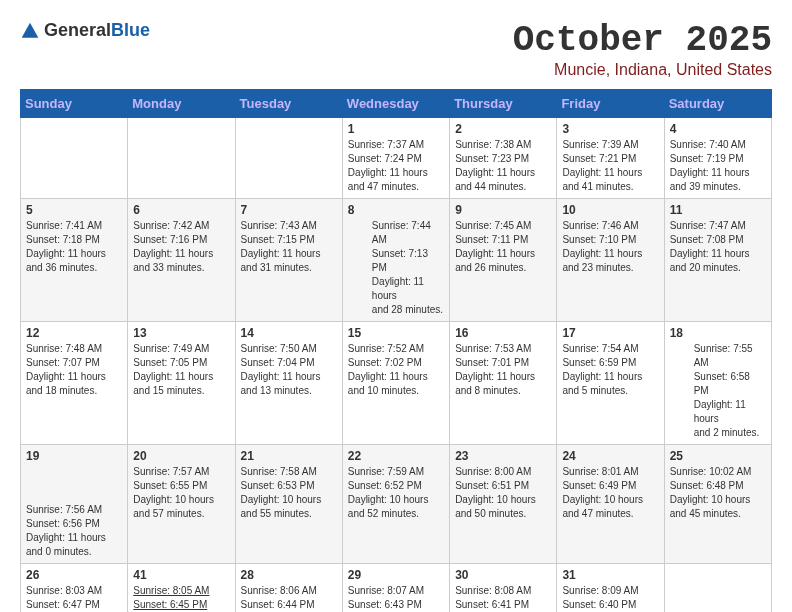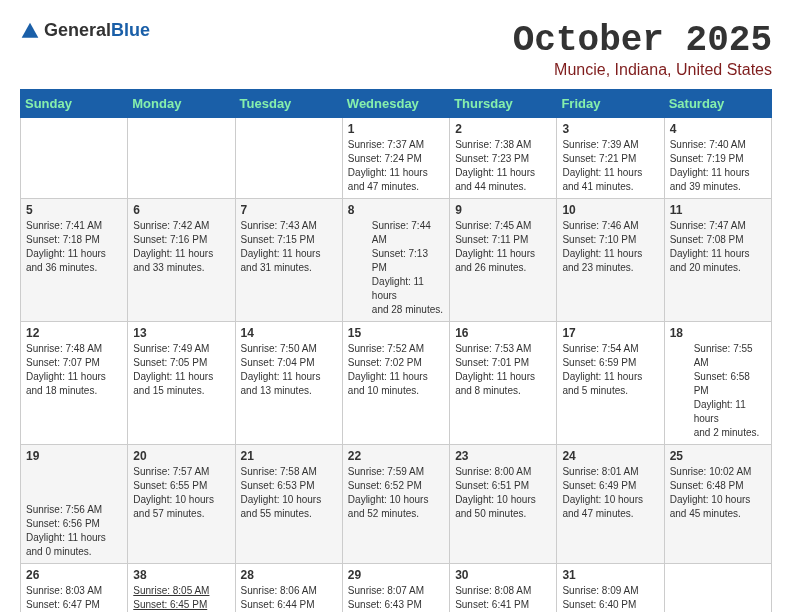--- a/index.html
+++ b/index.html
@@ -38,21 +38,21 @@
       font-size: 16px;
       color: #7f1d1d;
     }
     .calendar {
       width: 100%;
       border-collapse: collapse;
       border: 1px solid #ccc;
     }
     .calendar th {
       background-color: #1a5fa8;
-      color: #86efac;
+      color: #c4b5fd;
       font-size: 13px;
       font-weight: bold;
       padding: 6px 4px;
       text-align: left;
       border: 1px solid #1a5fa8;
     }
     .calendar td {
       vertical-align: top;
       padding: 4px 5px;
       border: 1px solid #ccc;
@@ -300,21 +300,21 @@
       </tr>
       <tr>
         <td>
           <div class="day-num">26</div>
           <div class="day-info" style="white-space: pre-line;">Sunrise: 8:03 AM
 Sunset: 6:47 PM
 Daylight: 10 hours
 and 43 minutes.</div>
         </td>
         <td>
-          <div class="day-num">38</div>
+          <div class="day-num">41</div>
           <div class="day-info" style="white-space: pre-line; text-decoration: underline;">Sunrise: 8:05 AM
 Sunset: 6:45 PM
 Daylight: 10 hours
 and 40 minutes.</div>
         </td>
         <td>
           <div class="day-num">28</div>
           <div class="day-info" style="white-space: pre-line;">Sunrise: 8:06 AM
 Sunset: 6:44 PM
 Daylight: 10 hours

